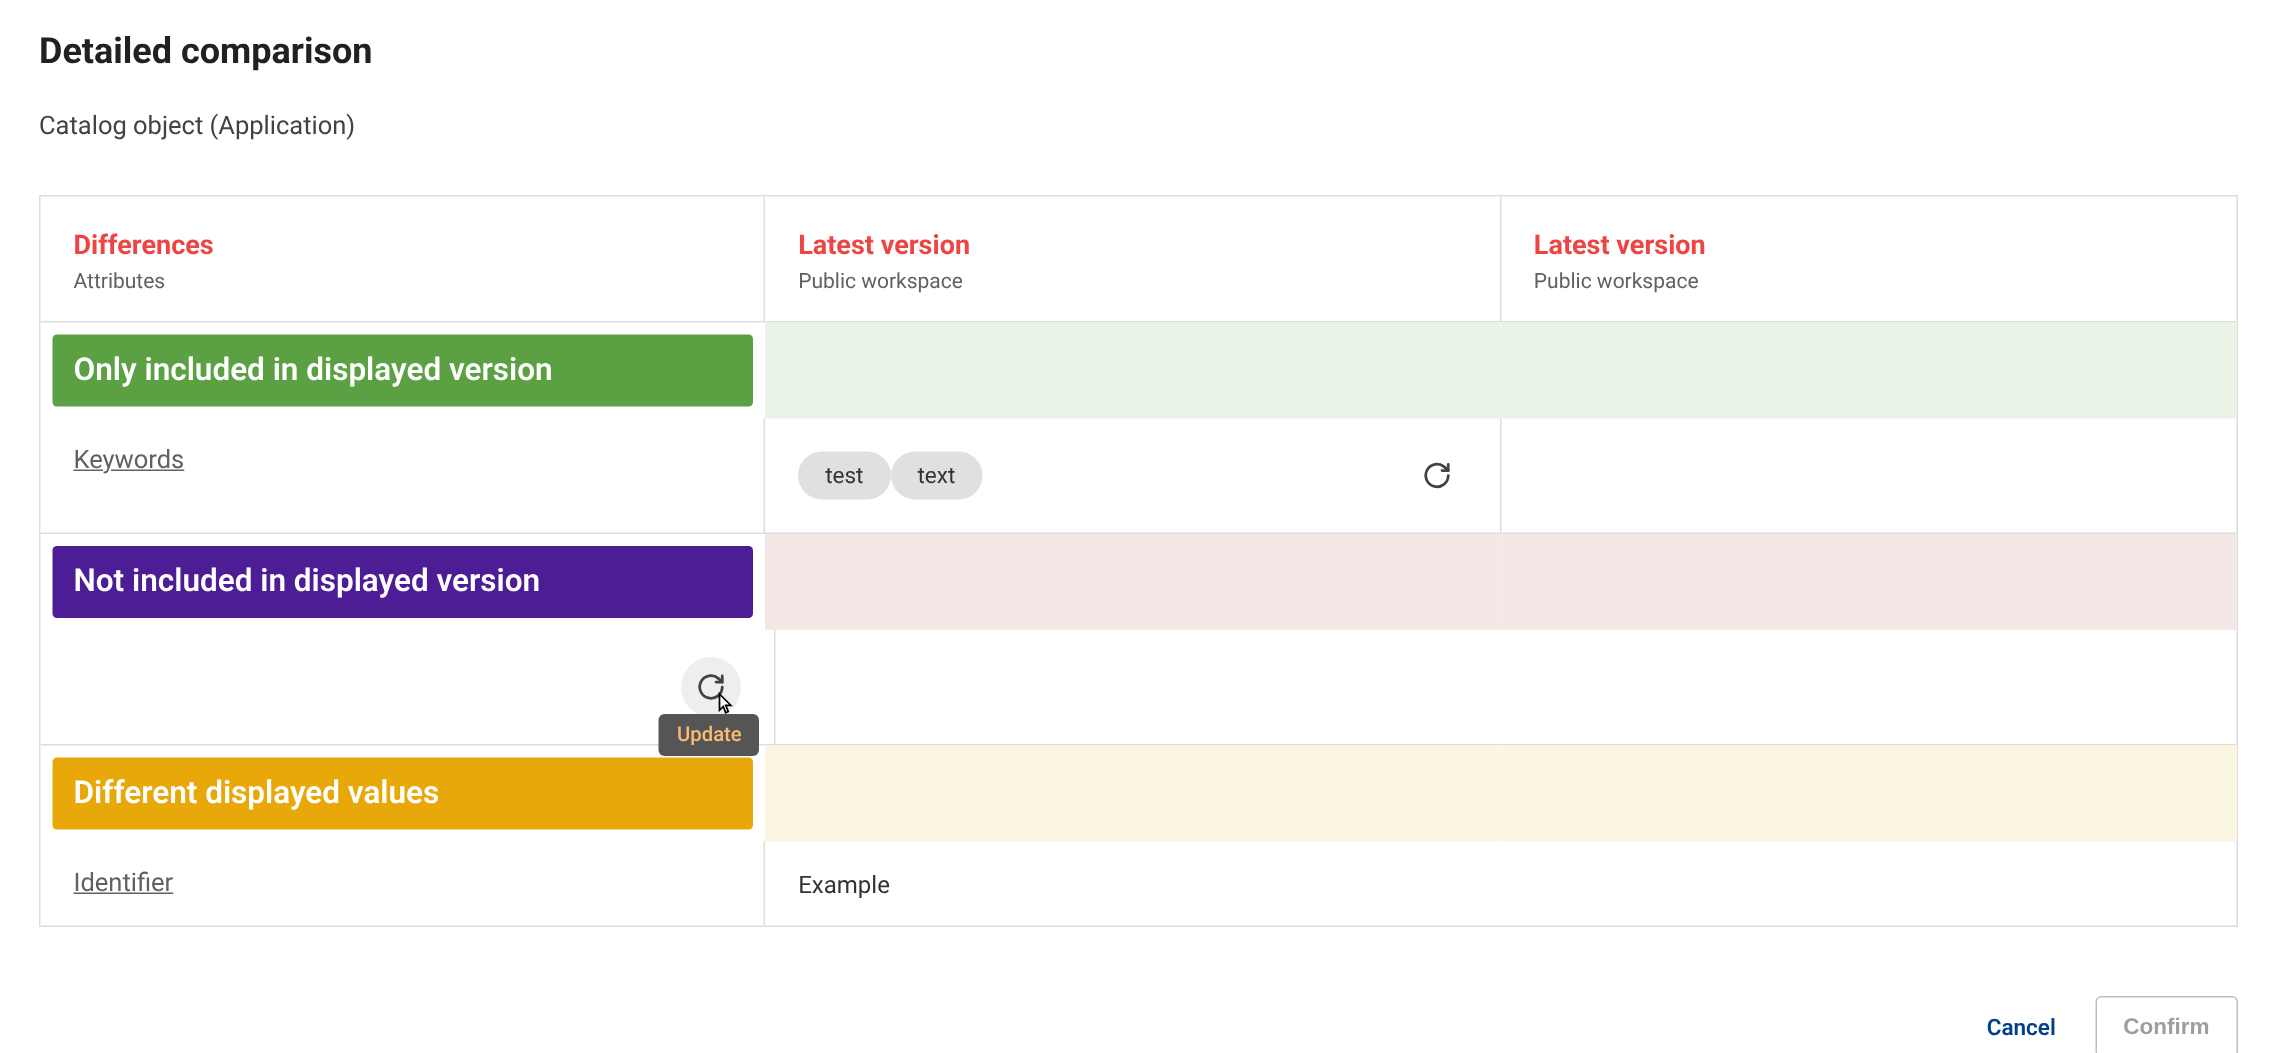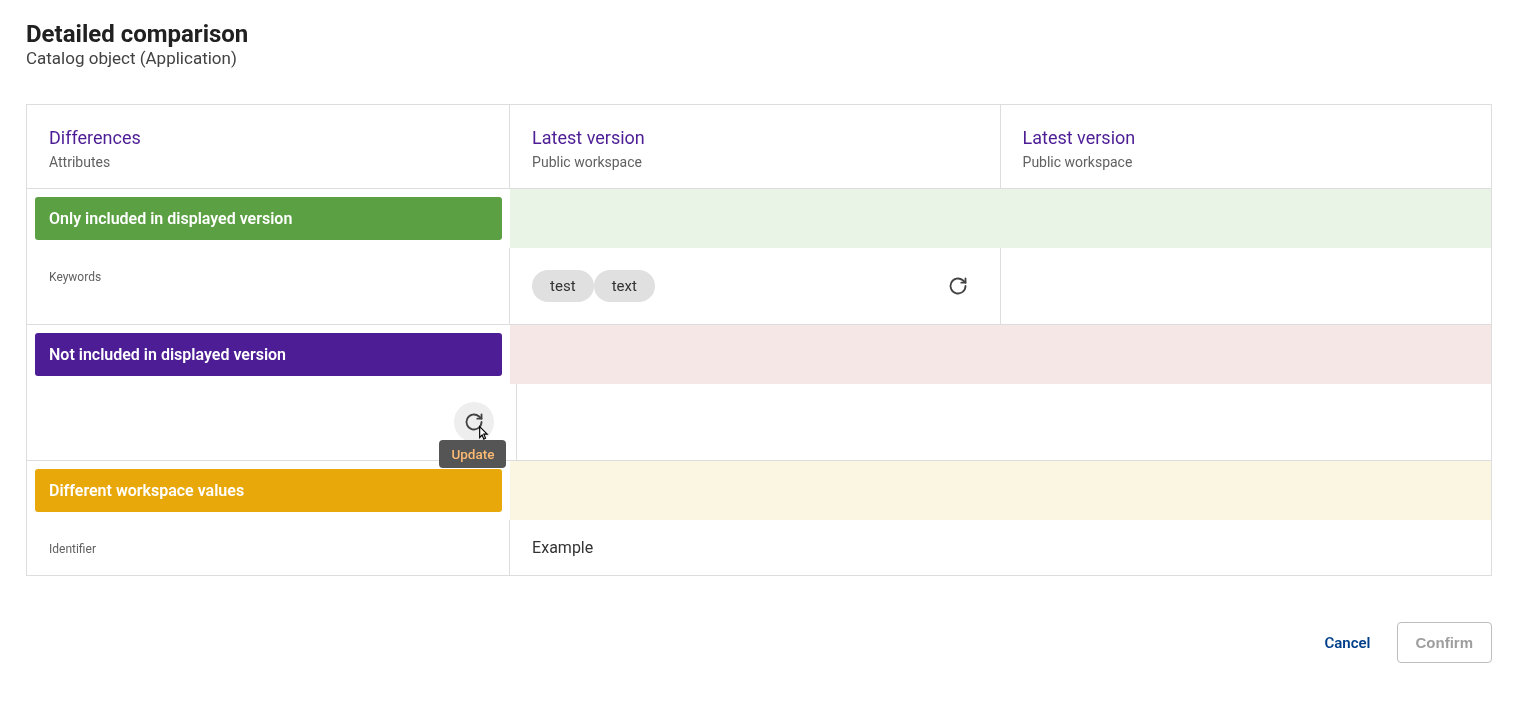--- a/index.html
+++ b/index.html
@@ -10,20 +10,21 @@
     body {
       font-family: -apple-system, BlinkMacSystemFont, "Segoe UI", Roboto, "Helvetica Neue", Arial, sans-serif;
       background: #fff;
       color: #212121;
       padding: 20px 26px;
     }
     .page-title {
       font-size: 24px;
       font-weight: 700;
       color: #212121;
+      margin-bottom: 26px;
     }
     .subtitle {
       font-size: 17px;
       color: #424242;
       margin-bottom: 36px;
     }
     .comparison-table {
       border: 1px solid #ddd;
       width: 100%;
     }
@@ -54,22 +55,22 @@
     .col-3 {
       width: 33.5%;
       display: flex;
       align-items: center;
     }
     .header-row .col {
       padding: 22px 22px 18px 22px;
     }
     .header-title {
       font-size: 18px;
-      font-weight: 400;
-      color: #4c1d95;
+      font-weight: 700;
+      color: #ef4444;
       margin-bottom: 6px;
     }
     .header-sub {
       font-size: 14px;
       color: #616161;
     }
     .section-row {
       border-bottom: none;
     }
     .section-row .col-1 {
@@ -78,33 +79,34 @@
     }
     .section-row .col-2,
     .section-row .col-3 {
       border-right: none;
     }
     .section-badge {
       color: #fff;
       font-weight: 600;
       padding: 12px 14px;
       border-radius: 3px;
-      font-size: 16px;
+      font-size: 21px;
       display: inline-block;
       width: 100%;
     }
     .section-green .section-badge { background: #5ba042; }
     .section-red .section-badge { background: #4c1d95; }
     .section-yellow .section-badge { background: #e8a80a; }
     .section-green .col-2, .section-green .col-3 { background: #e9f3e6; }
     .section-red .col-2, .section-red .col-3 { background: #f6e7e7; }
     .section-yellow .col-2, .section-yellow .col-3 { background: #fbf6e2; }
     .attr-label {
-      font-size: 12px;
+      font-size: 17px;
       color: #616161;
+      text-decoration: underline;
     }
     .chip-container {
       display: flex;
       align-items: center;
     }
     .chip {
       background: #e0e0e0;
       border-radius: 18px;
       padding: 7px 18px;
       font-size: 15px;
@@ -254,21 +256,21 @@
         <svg width="20" height="22" viewBox="0 0 24 26" fill="none" stroke="#000" stroke-width="1.4">
             <path fill="#fff" d="M8 3 L8 16 L11 13 L13 18 L15 17 L13 12 L17 12 Z"></path>
           </svg>
       </div>
       <div class="tooltip">Update</div>
     </div>
   </div>
 
   <div class="row section-row section-yellow">
     <div class="col col-1">
-      <div class="section-badge">Different workspace values</div>
+      <div class="section-badge">Different displayed values</div>
     </div>
     <div class="col col-2"></div>
     <div class="col col-3"></div>
   </div>
 
   <div class="row">
     <div class="col col-1">
       <span class="attr-label">Identifier</span>
     </div>
     <div class="col col-3">

